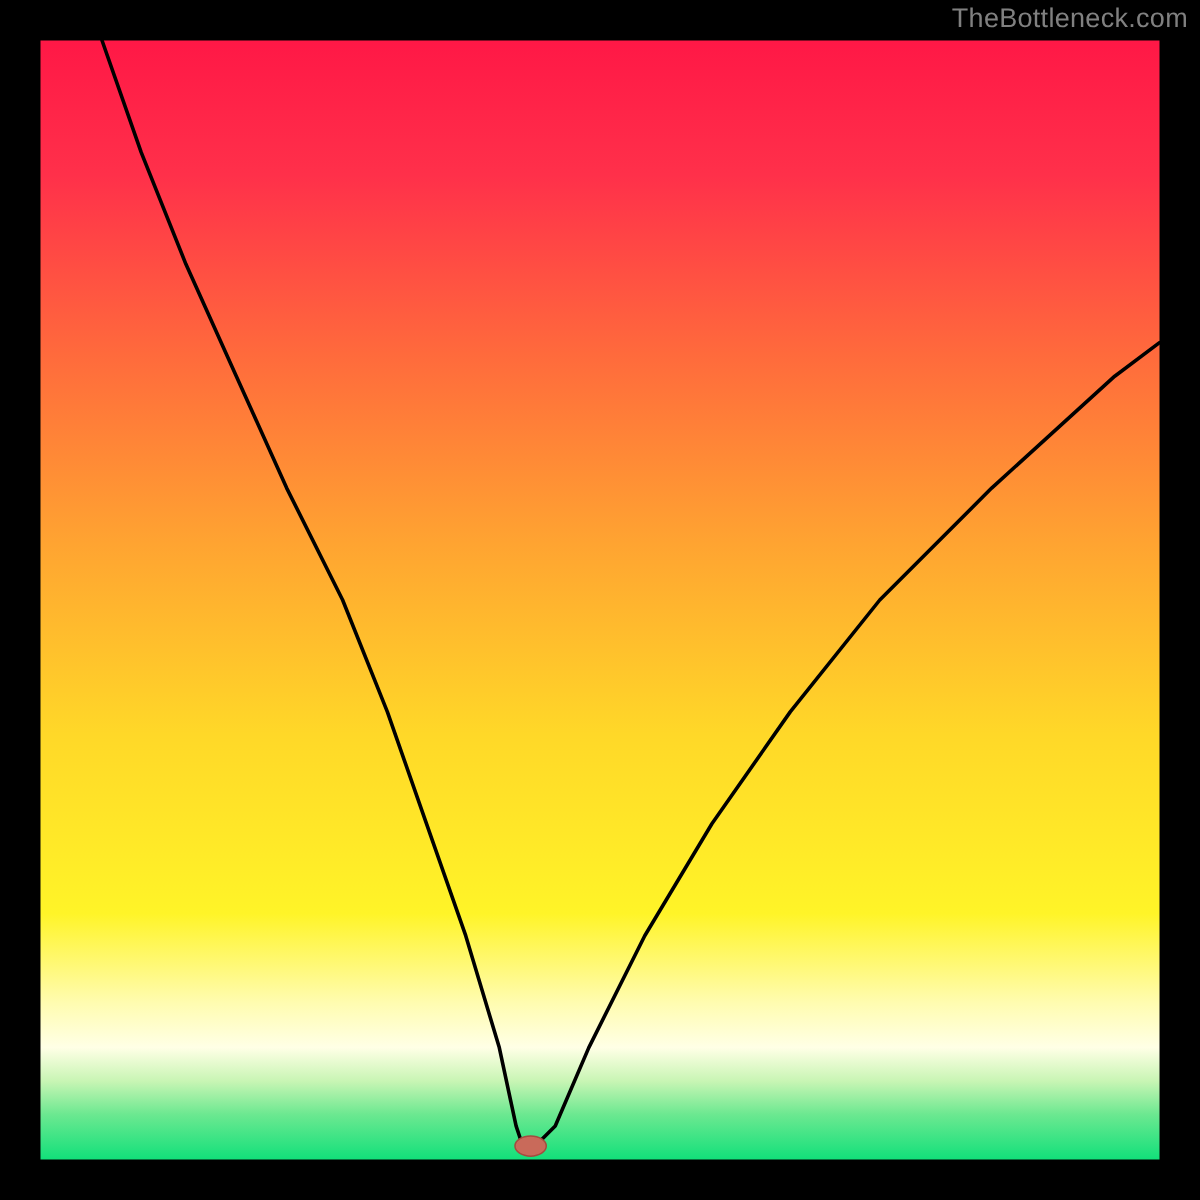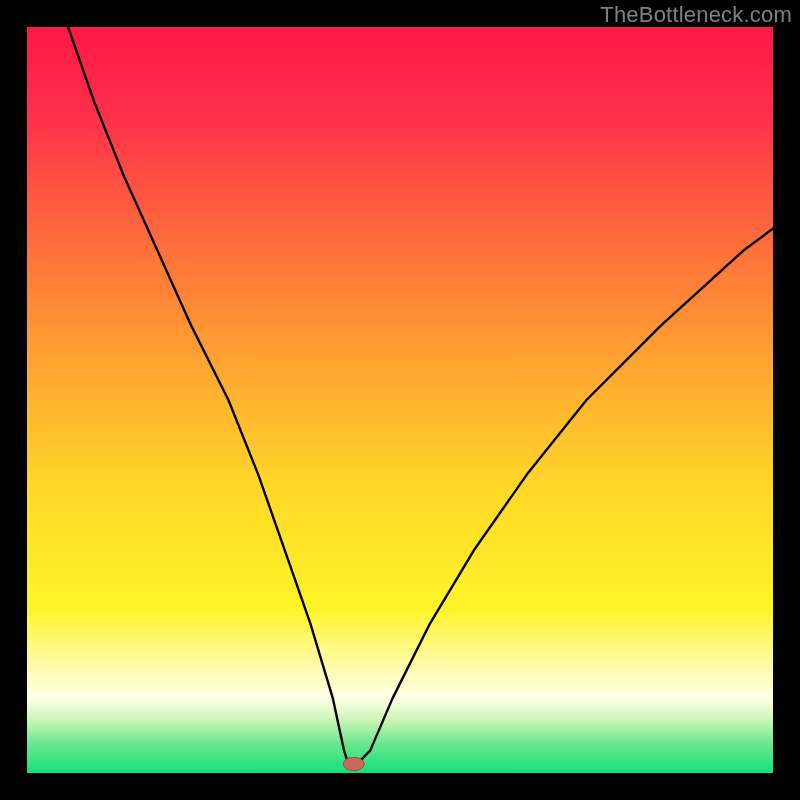--- a/index.html
+++ b/index.html
@@ -14,21 +14,21 @@
     position: relative;
     width: 800px;
     height: 800px;
     background: #000;
   }
   .watermark {
     position: absolute;
     top: 2px;
     right: 8px;
     font-family: Arial, Helvetica, sans-serif;
-    font-size: 22px;
+    font-size: 18px;
     color: #808080;
     font-weight: 400;
     letter-spacing: 0.2px;
     margin-left: 30px;
   }
   svg {
     position: absolute;
     top: 0;
     left: 0;
   }

